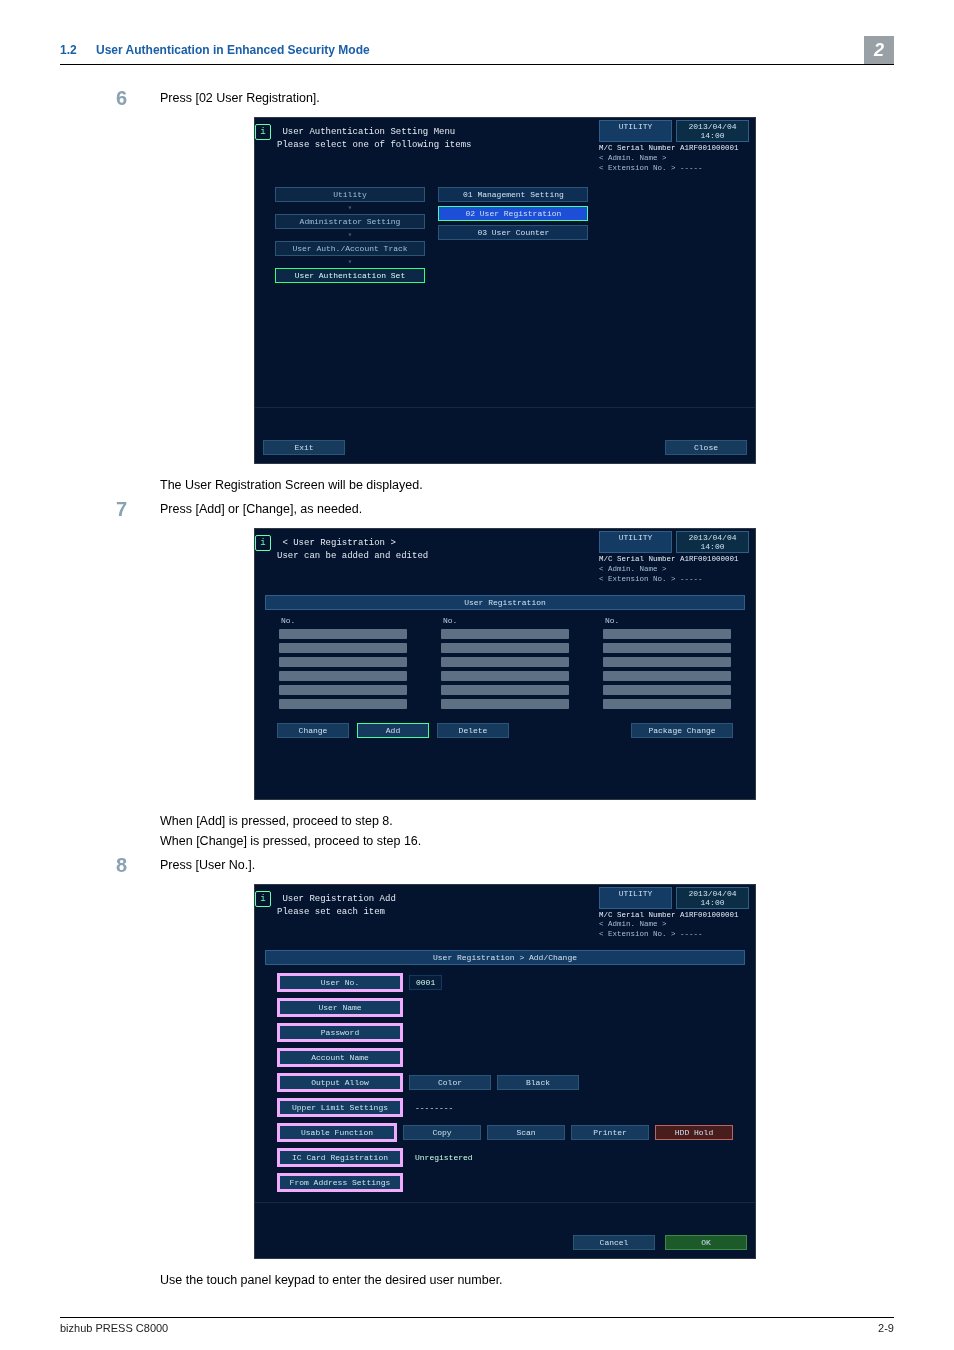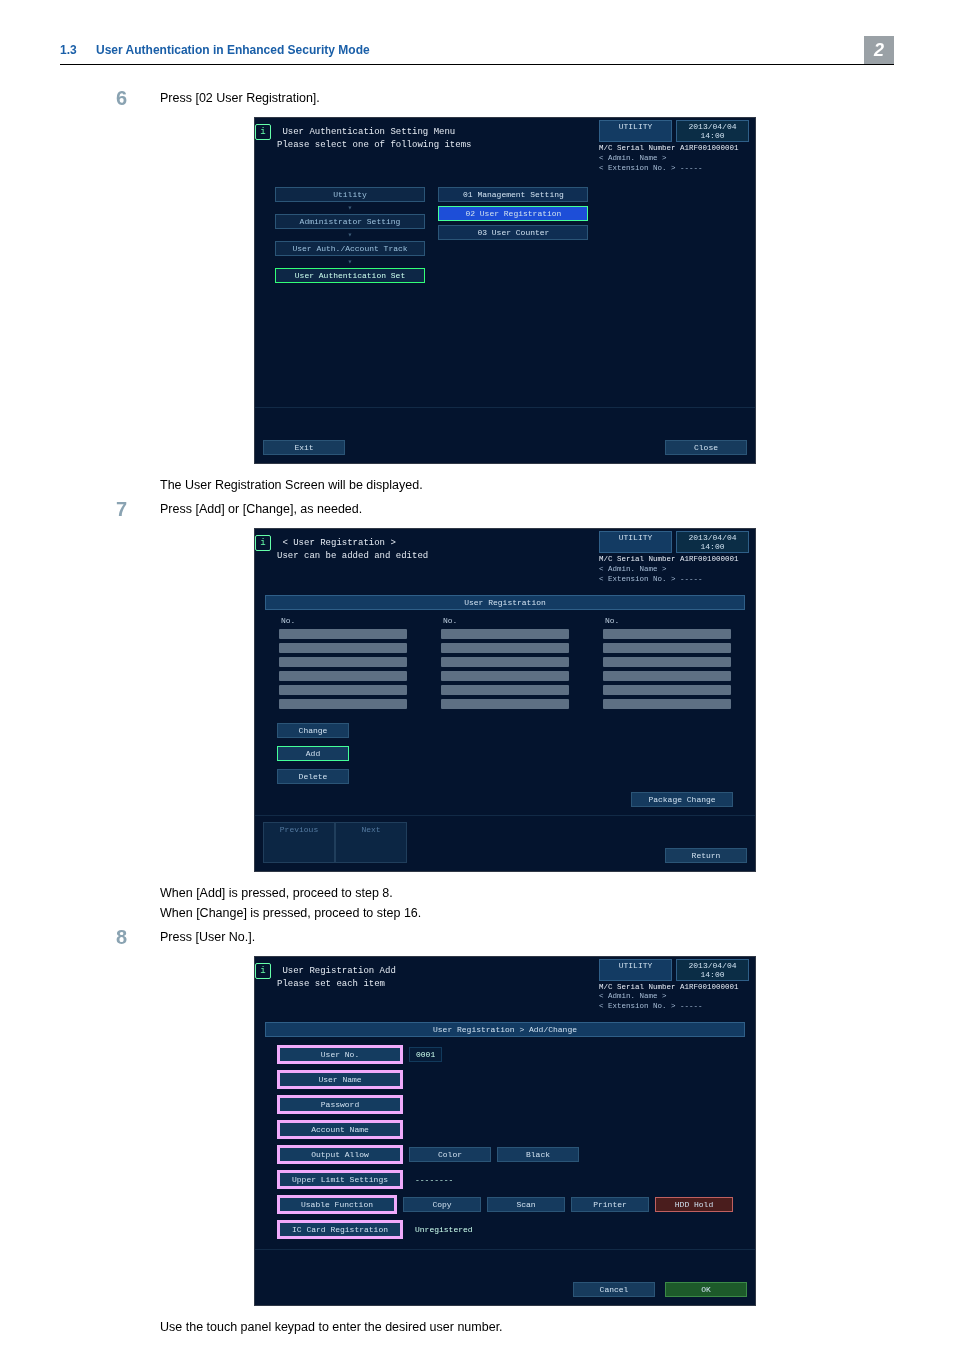--- a/index.html
+++ b/index.html
@@ -177,21 +177,20 @@
   .tbl-row {
     height:10px;
     background:#5e7084;
     margin:4px 2px;
     border-radius:1px;
   }
   .p2-btns {
     display:flex;
     gap:8px;
     margin: 10px 18px 4px 18px;
-    flex-direction: column;
   }
   .sbtn {
     border:1px solid #2b5577;
     background:#153a5e;
     padding:2px 0;
     width:70px;
     text-align:center;
     font-size:8px;
   }
   .sbtn.hot { border-color:#4f9; }
@@ -254,21 +253,21 @@
     color:#222;
   }
 </style>
 </head>
 <body>
 
 <div class="page">
 
   <div class="hdr">
     <div class="hdr-left">
-      <span class="hdr-sec">1.3</span>
+      <span class="hdr-sec">1.2</span>
       <span>User Authentication in Enhanced Security Mode</span>
     </div>
     <div class="hdr-chap">2</div>
   </div>
 
   <div class="body-col">
 
     <div class="step-row">
       <div class="step-num">6</div>
       <div class="step-txt">Press [02 User Registration].</div>
@@ -377,26 +376,20 @@
             <div class="tbl-row"></div>
           </div>
         </div>
         <div class="p2-btns">
           <div class="sbtn">Change</div>
           <div class="sbtn hot">Add</div>
           <div class="sbtn">Delete</div>
           <div class="sbtn pc">Package Change</div>
         </div>
       </div>
-      <div class="panel-footer">
-        <div class="navbtn">Previous</div>
-        <div class="navbtn">Next</div>
-        <div class="pf-spacer"></div>
-        <div class="pf-btn pf-right">Return</div>
-      </div>
     </div>
 
     <div class="body-para">When [Add] is pressed, proceed to step 8.</div>
     <div class="body-para">When [Change] is pressed, proceed to step 16.</div>
 
     <div class="step-row">
       <div class="step-num">8</div>
       <div class="step-txt">Press [User No.].</div>
     </div>
 
@@ -450,20 +443,23 @@
           <div class="flabel">Usable Function</div>
           <div class="fpill">Copy</div>
           <div class="fpill">Scan</div>
           <div class="fpill">Printer</div>
           <div class="fpill red">HDD Hold</div>
         </div>
         <div class="frow">
           <div class="flabel">IC Card Registration</div>
           <div class="fval" style="border:none;background:none">Unregistered</div>
         </div>
+        <div class="frow">
+          <div class="flabel">From Address Settings</div>
+        </div>
       </div>
       <div class="panel-footer">
         <div class="pf-spacer"></div>
         <div class="p3-foot-right">
           <div class="pf-btn">Cancel</div>
           <div class="pf-btn" style="background:#1d5a2a;border-color:#3b8a47">OK</div>
         </div>
       </div>
     </div>
 

